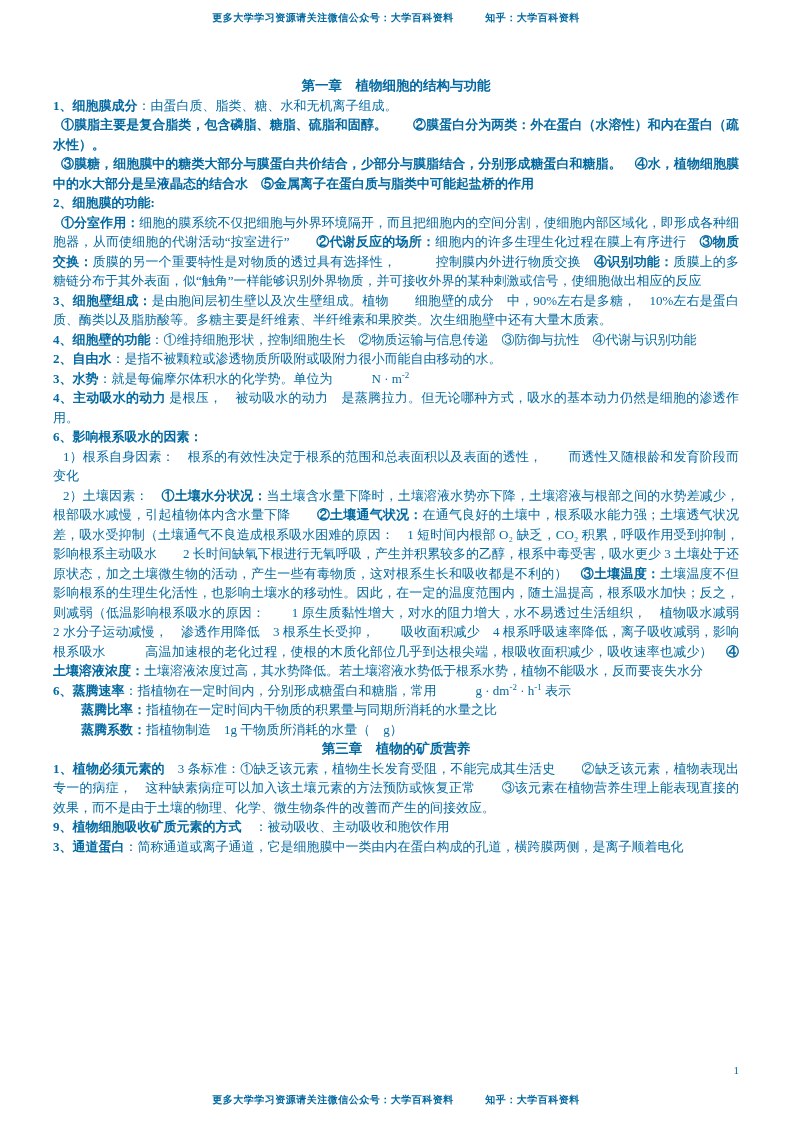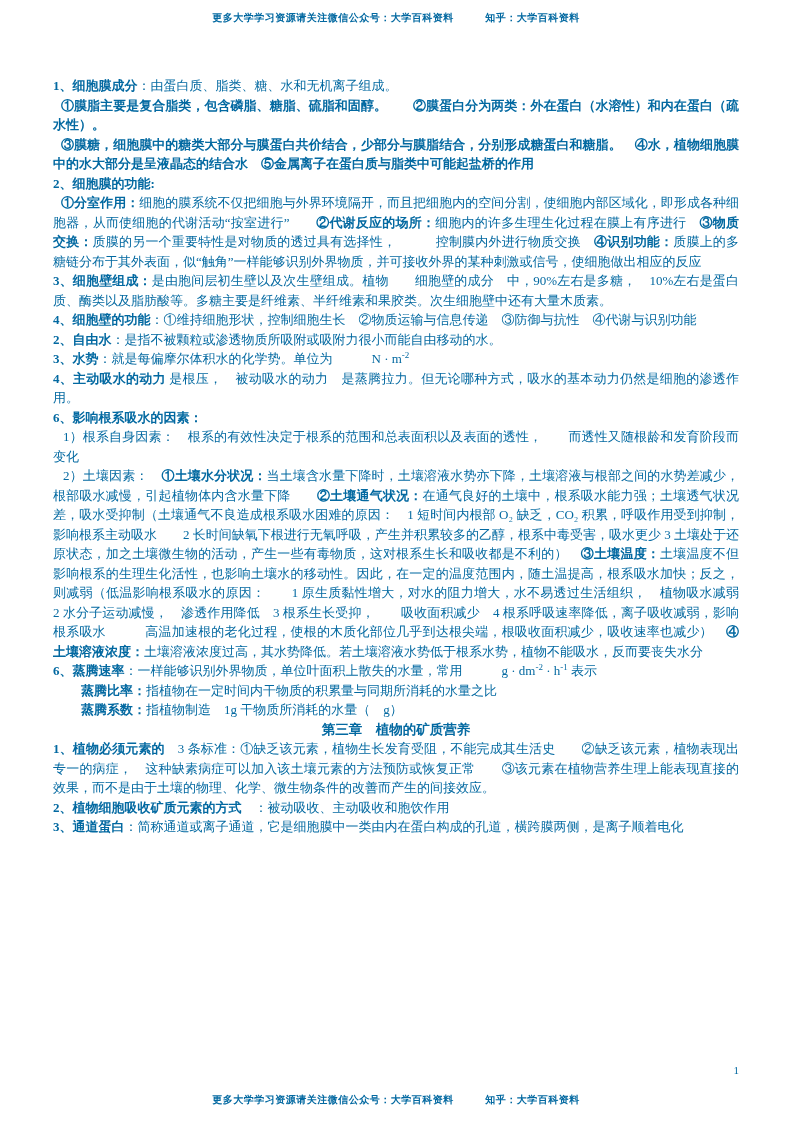--- a/index.html
+++ b/index.html
@@ -58,38 +58,39 @@
     letter-spacing: 0.5px;
   }
 </style>
 </head>
 <body>
 
 <div class="page">
   <div class="doc-header">更多大学学习资源请关注微信公众号：大学百科资料　　　知乎：大学百科资料</div>
 
   <div class="content">
+      <div class="heading"><span class="b">第一章　植物细胞的结构与功能</span></div>
       <div class="para"><span class="b">1、细胞膜成分</span><span>：由蛋白质、脂类、糖、水和无机离子组成。</span></div>
       <div class="para" style="text-indent: 8px;"><span class="b">①膜脂主要是复合脂类，包含磷脂、糖脂、硫脂和固醇。　　②膜蛋白分为两类：外在蛋白（水溶性）和内在蛋白（疏水性）。</span></div>
       <div class="para" style="text-indent: 8px;"><span class="b">③膜糖，细胞膜中的糖类大部分与膜蛋白共价结合，少部分与膜脂结合，分别形成糖蛋白和糖脂。　④水，植物细胞膜中的水大部分是呈液晶态的结合水　⑤金属离子在蛋白质与脂类中可能起盐桥的作用</span></div>
       <div class="para"><span class="b">2、细胞膜的功能:</span></div>
       <div class="para" style="text-indent: 8px;"><span class="b">①分室作用：</span><span>细胞的膜系统不仅把细胞与外界环境隔开，而且把细胞内的空间分割，使细胞内部区域化，即形成各种细胞器，从而使细胞的代谢活动“按室进行”　　</span><span class="b">②代谢反应的场所：</span><span>细胞内的许多生理生化过程在膜上有序进行　</span><span class="b">③物质交换：</span><span>质膜的另一个重要特性是对物质的透过具有选择性，　　　控制膜内外进行物质交换　</span><span class="b">④识别功能：</span><span>质膜上的多糖链分布于其外表面，似“触角”一样能够识别外界物质，并可接收外界的某种刺激或信号，使细胞做出相应的反应</span></div>
       <div class="para"><span class="b">3、细胞壁组成：</span><span>是由胞间层初生壁以及次生壁组成。植物　　细胞壁的成分　中，90%左右是多糖，　10%左右是蛋白质、酶类以及脂肪酸等。多糖主要是纤维素、半纤维素和果胶类。次生细胞壁中还有大量木质素。</span></div>
       <div class="para"><span class="b">4、细胞壁的功能</span><span>：①维持细胞形状，控制细胞生长　②物质运输与信息传递　③防御与抗性　④代谢与识别功能</span></div>
       <div class="para"><span class="b">2、自由水</span><span>：是指不被颗粒或渗透物质所吸附或吸附力很小而能自由移动的水。</span></div>
       <div class="para"><span class="b">3、水势</span><span>：就是每偏摩尔体积水的化学势。单位为　　　N · m</span><sup>-2</sup></div>
       <div class="para"><span class="b">4、主动吸水的动力</span><span> 是根压，　被动吸水的动力　是蒸腾拉力。但无论哪种方式，吸水的基本动力仍然是细胞的渗透作用。</span></div>
       <div class="para"><span class="b">6、影响根系吸水的因素：</span></div>
       <div class="para" style="text-indent: 10px;"><span>1）根系自身因素：　根系的有效性决定于根系的范围和总表面积以及表面的透性，　　而透性又随根龄和发育阶段而变化</span></div>
       <div class="para" style="text-indent: 10px;"><span>2）土壤因素：　</span><span class="b">①土壤水分状况：</span><span>当土壤含水量下降时，土壤溶液水势亦下降，土壤溶液与根部之间的水势差减少，根部吸水减慢，引起植物体内含水量下降　　</span><span class="b">②土壤通气状况：</span><span>在通气良好的土壤中，根系吸水能力强；土壤透气状况差，吸水受抑制（土壤通气不良造成根系吸水困难的原因：　1 短时间内根部 O₂ 缺乏，CO₂ 积累，呼吸作用受到抑制，影响根系主动吸水　　2 长时间缺氧下根进行无氧呼吸，产生并积累较多的乙醇，根系中毒受害，吸水更少 3 土壤处于还原状态，加之土壤微生物的活动，产生一些有毒物质，这对根系生长和吸收都是不利的）　</span><span class="b">③土壤温度：</span><span>土壤温度不但影响根系的生理生化活性，也影响土壤水的移动性。因此，在一定的温度范围内，随土温提高，根系吸水加快；反之，则减弱（低温影响根系吸水的原因：　　1 原生质黏性增大，对水的阻力增大，水不易透过生活组织，　植物吸水减弱　2 水分子运动减慢，　渗透作用降低　3 根系生长受抑，　　吸收面积减少　4 根系呼吸速率降低，离子吸收减弱，影响根系吸水　　　高温加速根的老化过程，使根的木质化部位几乎到达根尖端，根吸收面积减少，吸收速率也减少）　</span><span class="b">④土壤溶液浓度：</span><span>土壤溶液浓度过高，其水势降低。若土壤溶液水势低于根系水势，植物不能吸水，反而要丧失水分</span></div>
-      <div class="para"><span class="b">6、蒸腾速率</span><span>：一样能够识别外界物质，单位叶面积上散失的水量，常用　　　g · dm</span><sup>-2</sup><span> · h</span><sup>-1</sup><span> 表示</span></div>
+      <div class="para"><span class="b">6、蒸腾速率</span><span>：指植物在一定时间内，分别形成糖蛋白和糖脂，常用　　　g · dm</span><sup>-2</sup><span> · h</span><sup>-1</sup><span> 表示</span></div>
       <div class="para" style="text-indent: 28px;"><span class="b">蒸腾比率：</span><span>指植物在一定时间内干物质的积累量与同期所消耗的水量之比</span></div>
       <div class="para" style="text-indent: 28px;"><span class="b">蒸腾系数：</span><span>指植物制造　1g 干物质所消耗的水量（　g）</span></div>
       <div class="heading"><span class="b">第三章　植物的矿质营养</span></div>
       <div class="para"><span class="b">1、植物必须元素的</span><span>　3 条标准：①缺乏该元素，植物生长发育受阻，不能完成其生活史　　②缺乏该元素，植物表现出专一的病症，　这种缺素病症可以加入该土壤元素的方法预防或恢复正常　　③该元素在植物营养生理上能表现直接的效果，而不是由于土壤的物理、化学、微生物条件的改善而产生的间接效应。</span></div>
-      <div class="para"><span class="b">2、植物细胞吸收矿质元素的方式</span><span>　：被动吸收、主动吸收和胞饮作用</span></div>
+      <div class="para"><span class="b">9、植物细胞吸收矿质元素的方式</span><span>　：被动吸收、主动吸收和胞饮作用</span></div>
       <div class="para"><span class="b">3、通道蛋白</span><span>：简称通道或离子通道，它是细胞膜中一类由内在蛋白构成的孔道，横跨膜两侧，是离子顺着电化</span></div>
     </div>
 
   <div class="page-number">1</div>
 
   <div class="doc-footer">更多大学学习资源请关注微信公众号：大学百科资料　　　知乎：大学百科资料</div>
 </div>
 
 </body></html>

